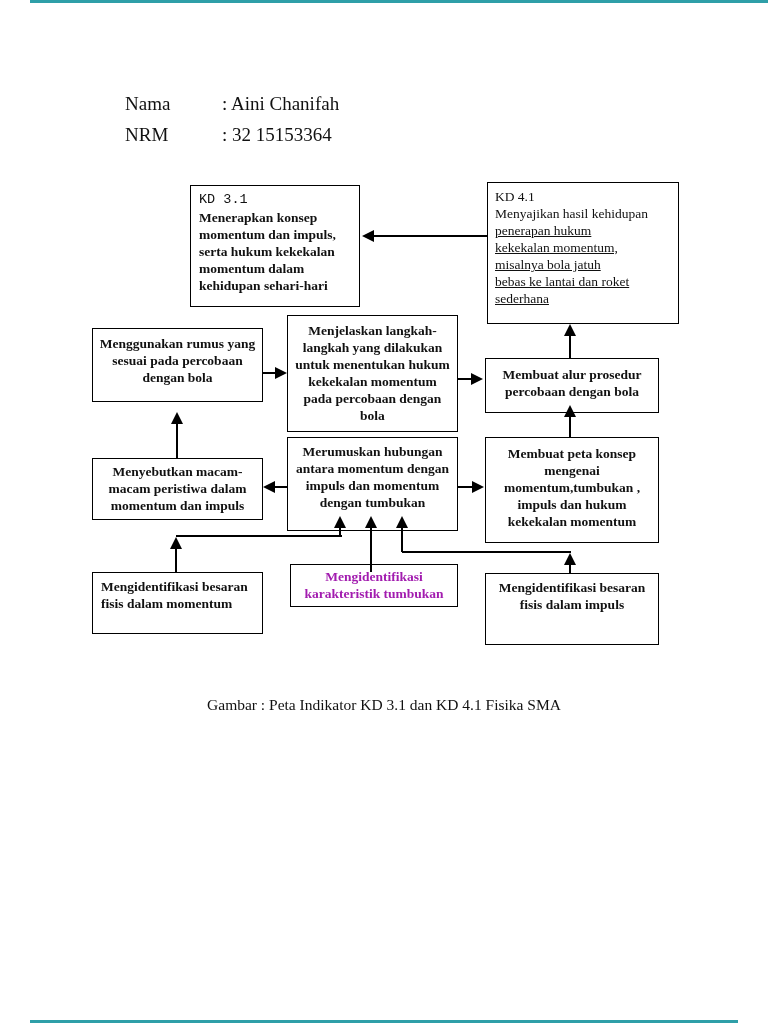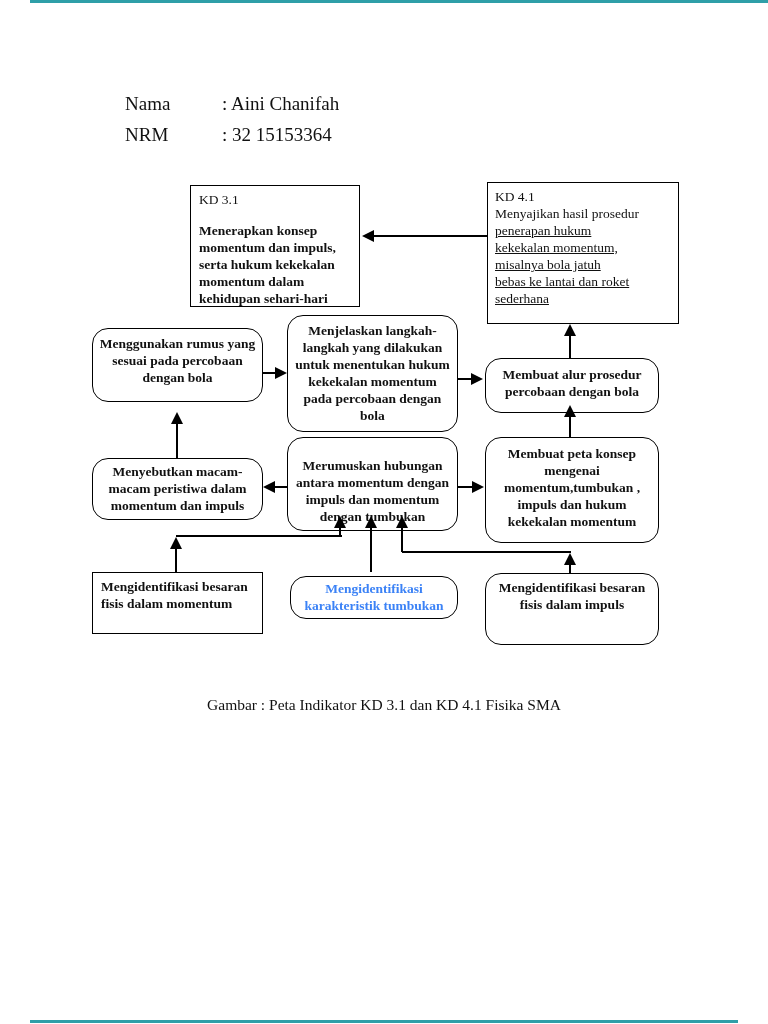--- a/index.html
+++ b/index.html
@@ -15,36 +15,36 @@
   #hdr-name-label{left:125px;top:93px;}
   #hdr-name-value{left:222px;top:93px;}
   #hdr-nrm-label{left:125px;top:124px;}
   #hdr-nrm-value{left:222px;top:124px;}
 
   .box{
     position:absolute;border:1.6px solid #000;background:#fff;
     font-size:13.5px;line-height:17px;box-sizing:border-box;
   }
   .box-text{white-space:pre;font-weight:bold;}
-  .t-center{text-align:center;border-radius:16px;}
+  .t-center{text-align:center;}
   .t-left{text-align:left;}
 
   #box-kd31{left:190px;top:185px;width:170px;height:122px;padding:5px 8px;}
-  #box-kd31 .box-title{margin-bottom:14px;}
+  #box-kd31 .box-title{margin-bottom:1px;font-family:Liberation Mono, monospace;}
   #box-kd41{left:487px;top:182px;width:192px;height:142px;padding:5px 7px;}
   #box-kd41 .kd41-rest{white-space:pre;text-decoration:underline;}
 
   #box-menggunakan{left:92px;top:328px;width:171px;height:74px;padding:6px 4px;}
   #box-menjelaskan{left:287px;top:315px;width:171px;height:117px;padding:6px 2px;}
   #box-membuat-alur{left:485px;top:358px;width:174px;height:55px;padding:7px 4px;}
-  #box-merumuskan{left:287px;top:437px;width:171px;height:94px;padding:19px 2px;}
+  #box-merumuskan{left:287px;top:437px;width:171px;height:94px;padding:5px 2px;}
   #box-menyebutkan{left:92px;top:458px;width:171px;height:62px;padding:4px 8px;}
   #box-peta-konsep{left:485px;top:437px;width:174px;height:106px;padding:7px 4px;}
   #box-besaran-momentum{left:92px;top:572px;width:171px;height:62px;padding:5px 8px;}
-  #box-karakteristik{left:290px;top:576px;width:168px;height:43px;padding:3px 2px;color:#3b82f6;}
+  #box-karakteristik{left:290px;top:564px;width:168px;height:43px;padding:3px 2px;color:#a21caf;}
   #box-besaran-impuls{left:485px;top:573px;width:174px;height:72px;padding:5px 4px;}
 
   .hline{position:absolute;height:2px;background:#000;}
   .vline{position:absolute;width:2px;background:#000;}
   .ah{position:absolute;width:0;height:0;}
   .ah-left{border-top:6px solid transparent;border-bottom:6px solid transparent;border-right:12px solid #000;}
   .ah-right{border-top:6px solid transparent;border-bottom:6px solid transparent;border-left:12px solid #000;}
   .ah-up{border-left:6px solid transparent;border-right:6px solid transparent;border-bottom:12px solid #000;}
 
   
@@ -106,21 +106,21 @@
     <div class="box-title">KD 3.1</div>
     <div class="box-text">Menerapkan konsep
 momentum dan impuls,
 serta hukum kekekalan
 momentum dalam
 kehidupan sehari-hari</div>
   </div>
 
   <div class="box t-left" id="box-kd41">
     <div class="box-title">KD 4.1</div>
-    <div class="kd41-line1">Menyajikan hasil prosedur</div>
+    <div class="kd41-line1">Menyajikan hasil kehidupan</div>
     <div class="kd41-rest">penerapan hukum
 kekekalan momentum,
 misalnya bola jatuh
 bebas ke lantai dan roket
 sederhana</div>
   </div>
 
   <div class="box t-center" id="box-menggunakan">
     <div class="box-text">Menggunakan rumus yang
 sesuai pada percobaan

